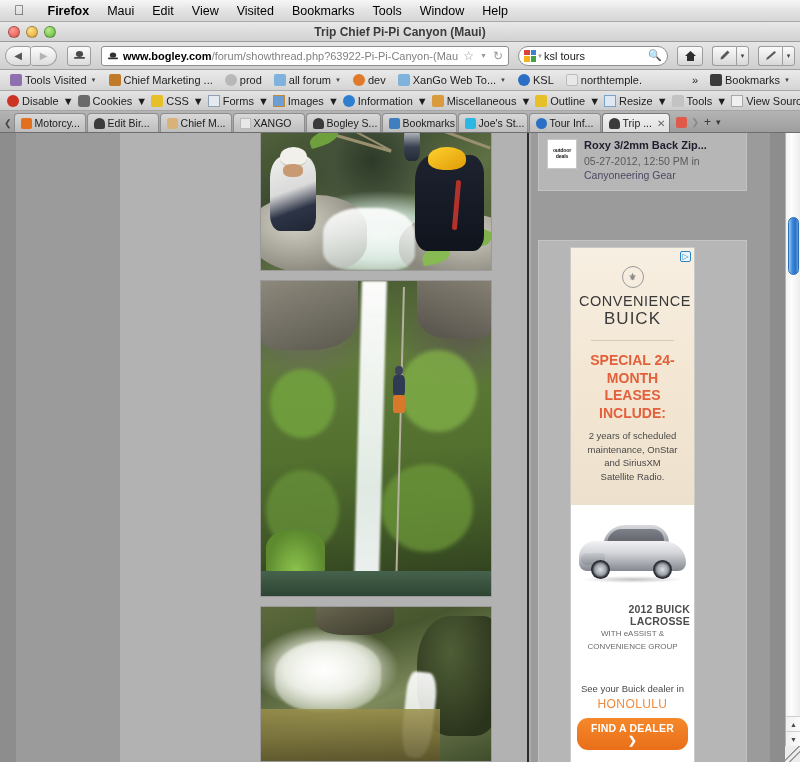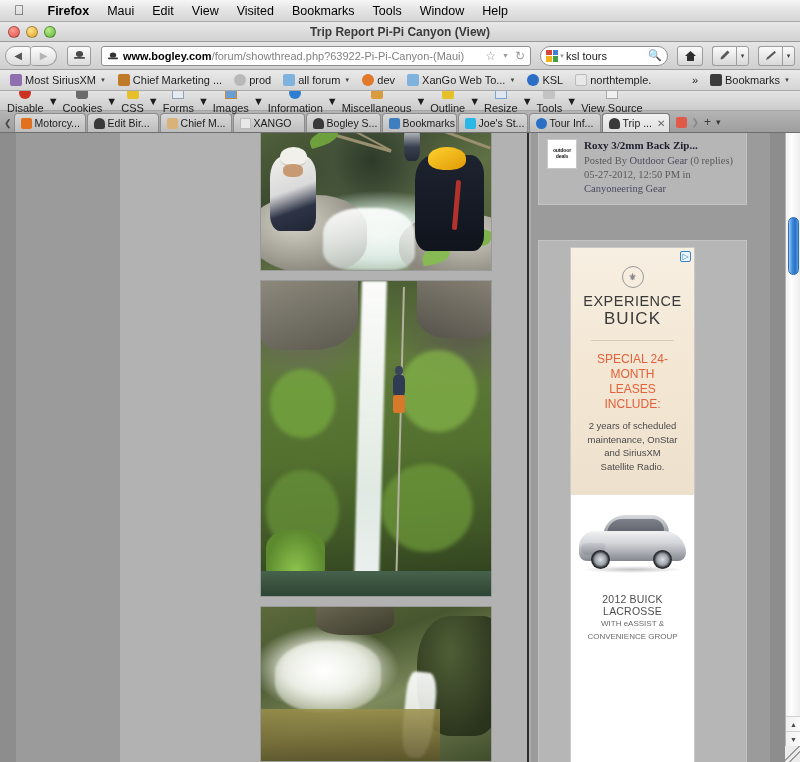--- a/index.html
+++ b/index.html
@@ -77,21 +77,21 @@
     width: 13px; height: 13px; flex: none;
     display: flex; align-items: center; justify-content: center;
   }
   .url-text {
     flex: 1; font-size: 11px; color: #808080; white-space: nowrap;
     overflow: hidden; text-overflow: clip;
   }
   .url-text b { color: #000; font-weight: bold; }
   .url-ico { color: #9a9a9a; font-size: 12px; flex: none; padding: 0 1px; }
   .searchbar {
-    width: 128px; height: 20px; margin-left: 5px;
+    width: 150px; height: 20px; margin-left: 5px;
     background: #fff; border: 1px solid #8e8e8e; border-radius: 10px;
     display: flex; align-items: center; padding: 0 5px; gap: 0;
   }
   .gicon {
     width: 12px; height: 12px; flex: none;
     display: grid; grid-template-columns: 1fr 1fr; grid-template-rows: 1fr 1fr;
     gap: 1px;
   }
   .gicon i { display: block; }
   .search-text { flex: 1; font-size: 11px; color: #1a1a1a; }
@@ -133,21 +133,21 @@
 
   
   .devbar {
     height: 20px; width: 100%;
     background: linear-gradient(to bottom, #e4e4e4, #cccccc);
     border-bottom: 1px solid #a5a5a5;
     display: flex; align-items: center; padding: 0 3px;
     font-size: 11px; color: #1d1d1d;
     position: relative; z-index: 26;
   }
-  .dv { display: flex; align-items: center; gap: 3px; padding: 0 4px; white-space: nowrap; flex-direction: column; }
+  .dv { display: flex; align-items: center; gap: 3px; padding: 0 4px; white-space: nowrap; }
   .dvico { width: 12px; height: 12px; flex: none; }
 
   
   .tabstrip {
     height: 22px; width: 100%;
     background: linear-gradient(to bottom, #b4b4b4, #9e9e9e);
     display: flex; align-items: flex-end; padding: 0 2px;
     position: relative; z-index: 25;
     border-bottom: 1px solid #6e6e6e;
   }
@@ -389,21 +389,21 @@
   .post-thumb {
     width: 30px; height: 30px; flex: none;
     background: #fff; border: 1px solid #c8c8c8;
     display: flex; align-items: center; justify-content: center;
     overflow: hidden;
   }
   .post-thumb span {
     font-size: 5.2px; font-weight: bold; color: #222;
     text-align: center; line-height: 1.05; letter-spacing: -.2px;
   }
-  .post-meta { flex: 1; min-width: 0; font-family: Liberation Serif, serif; }
+  .post-meta { flex: 1; min-width: 0; }
   .post-title {
     font-size: 11px; font-weight: bold; color: #1e1e2e;
     line-height: 1.2; margin-bottom: 2px;
   }
   .post-sub {
     font-size: 10.5px; color: #5a5a5a; line-height: 1.35;
   }
   .post-sub .lnk { color: #4a4a62; }
   .rs-title {
     font-size: 12px; font-weight: bold; color: #20202e;
@@ -432,21 +432,21 @@
     border: 1.5px solid #9a9a9a; border-radius: 50%;
     display: flex; align-items: center; justify-content: center;
     font-size: 9px; color: #8a8a8a; font-weight: bold;
   }
   .ad-brand {
     font-size: 14.5px; letter-spacing: .5px; color: #3a3a3a;
     line-height: 1.12; font-weight: normal;
   }
   .ad-rule { height: 1px; background: #d6cbb6; margin: 12px 12px 0 12px; }
   .ad-offer {
-    color: #e2603b; font-size: 12px; font-weight: normal;
+    color: #e2603b; font-size: 14px; font-weight: bold;
     padding: 11px 6px 0 6px; line-height: 1.25;
   }
   .ad-details {
     color: #4a4a4a; font-size: 9.5px; text-align: center;
     padding: 7px 8px 12px 8px; line-height: 1.42;
   }
   .ad-car {
     position: relative; height: 96px; background: #fff;
     margin-top: 2px;
   }
@@ -478,22 +478,22 @@
   .car .grille {
     position: absolute; left: 2%; bottom: 14px; width: 22%; height: 12px;
     background: linear-gradient(180deg, #c6c9ce, #8c9097);
     border-radius: 6px 3px 3px 6px;
   }
   .car .shadow {
     position: absolute; left: 4%; right: 4%; bottom: -4px; height: 7px;
     background: radial-gradient(ellipse at 50% 50%, rgba(0,0,0,.24), rgba(0,0,0,0) 72%);
   }
   .ad-model {
-    text-align: center; color: #4d4d4d;
-    font-size: 10.5px; letter-spacing: .2px; padding: 0 4px;
+    text-align: right; color: #4d4d4d;
+    font-size: 10.5px; letter-spacing: .2px; padding: 0 4px; font-weight: bold;
   }
   .ad-model-sub {
     text-align: center; color: #6a6a6a; font-size: 8px;
     line-height: 1.35; padding: 2px 8px 0 8px;
   }
   .ad-cta {
     text-align: center; padding: 30px 6px 0 6px;
   }
   .ad-cta .l1 { font-size: 9.5px; color: #4a4a4a; }
   .ad-cta .city {
@@ -561,21 +561,21 @@
     <span class="mi">Window</span>
     <span class="mi">Help</span>
   </div>
 
   <div class="titlebar">
     <div class="traffic">
       <span class="tl r"></span>
       <span class="tl y"></span>
       <span class="tl g"></span>
     </div>
-    <div class="win-title">Trip Report Pi-Pi Canyon (View)</div>
+    <div class="win-title">Trip Chief Pi-Pi Canyon (Maui)</div>
   </div>
 
   <div class="navbar">
     <div class="navgrp">
       <div class="navbtn back">◀</div>
       <div class="navbtn fwd">▶</div>
     </div>
     <div class="navbtn single">
       <svg width="13" height="11" viewBox="0 0 13 11">
         <ellipse cx="6.5" cy="4" rx="3.6" ry="3" fill="#4a4a4a"></ellipse>
@@ -624,21 +624,21 @@
           <path d="M10.5 2 L12 3.5 L4.5 10 L2 11 L3 8.5 Z" fill="#5a5a5a"></path>
         </svg>
       </div>
       <div class="b">▾</div>
     </div>
   </div>
 
   <div class="bookmarks">
     <div class="bm">
       <span class="bmico" style="background:#8e6fb0"></span>
-      <span>Most SiriusXM</span>
+      <span>Tools Visited</span>
       <span class="caret">▼</span>
     </div>
     <div class="bm">
       <span class="bmico" style="background:#c07b2a"></span>
       <span>Chief Marketing ...</span>
     </div>
     <div class="bm">
       <span class="bmico" style="background:#b8b8b8;border-radius:50%"></span>
       <span>prod</span>
     </div>
@@ -851,63 +851,63 @@
             <div class="post-row">
               <div class="post-thumb" title="outdoor deals">
                 <span>
                   <span>outdoor</span><br>
                   <span>deals</span>
                 </span>
               </div>
               <div class="post-meta">
                 <div class="post-title">Roxy 3/2mm Back Zip...</div>
                 <div class="post-sub">
-                  <span>Posted By</span>
-                  <span class="lnk">Outdoor Gear</span>
-                  <span>(0 replies)</span>
-                </div>
-                <div class="post-sub">
                   <span>05-27-2012, 12:50 PM</span>
                   <span>in</span>
                 </div>
                 <div class="post-sub">
                   <span class="lnk">Canyoneering Gear</span>
                 </div>
               </div>
             </div>
           </div>
 
 
           <div style="position:absolute;left:7px;top:127px;width:209px;height:601px;background:#b6b6b6;border:1px solid #c3c3c3;"></div>
 
           <div class="ad-box">
             <div class="ad-top">
               <div class="adchoice">▷</div>
               <div class="buick-mark">⚜</div>
-              <div class="ad-brand">EXPERIENCE</div>
+              <div class="ad-brand">CONVENIENCE</div>
               <div class="ad-brand" style="font-size:17px;letter-spacing:1px">BUICK</div>
               <div class="ad-rule"></div>
               <div class="ad-offer">SPECIAL 24-MONTH</div>
               <div class="ad-offer" style="padding-top:0">LEASES INCLUDE:</div>
               <div class="ad-details">2 years of scheduled maintenance, OnStar and SiriusXM Satellite Radio.</div>
             </div>
             <div class="ad-car" title="2012 Buick LaCrosse sedan">
               <div class="car">
                 <div class="cabin"></div>
                 <div class="glass"></div>
                 <div class="body"></div>
                 <div class="grille"></div>
                 <div class="wheel w1"></div>
                 <div class="wheel w2"></div>
                 <div class="shadow"></div>
               </div>
             </div>
             <div class="ad-model">2012 BUICK LACROSSE</div>
             <div class="ad-model-sub">WITH eASSIST &amp;</div>
             <div class="ad-model-sub">CONVENIENCE GROUP</div>
+            <div class="ad-cta">
+              <div class="l1">See your Buick dealer in</div>
+              <div class="city">HONOLULU</div>
+              <span class="ad-btn">FIND A DEALER ❯</span>
+            </div>
           </div>
 
         </div>
       </div>
     </div>
     <div class="page-hgap"></div>
   </div>
 
   <div class="vscroll">
     <div class="vthumb"></div>

